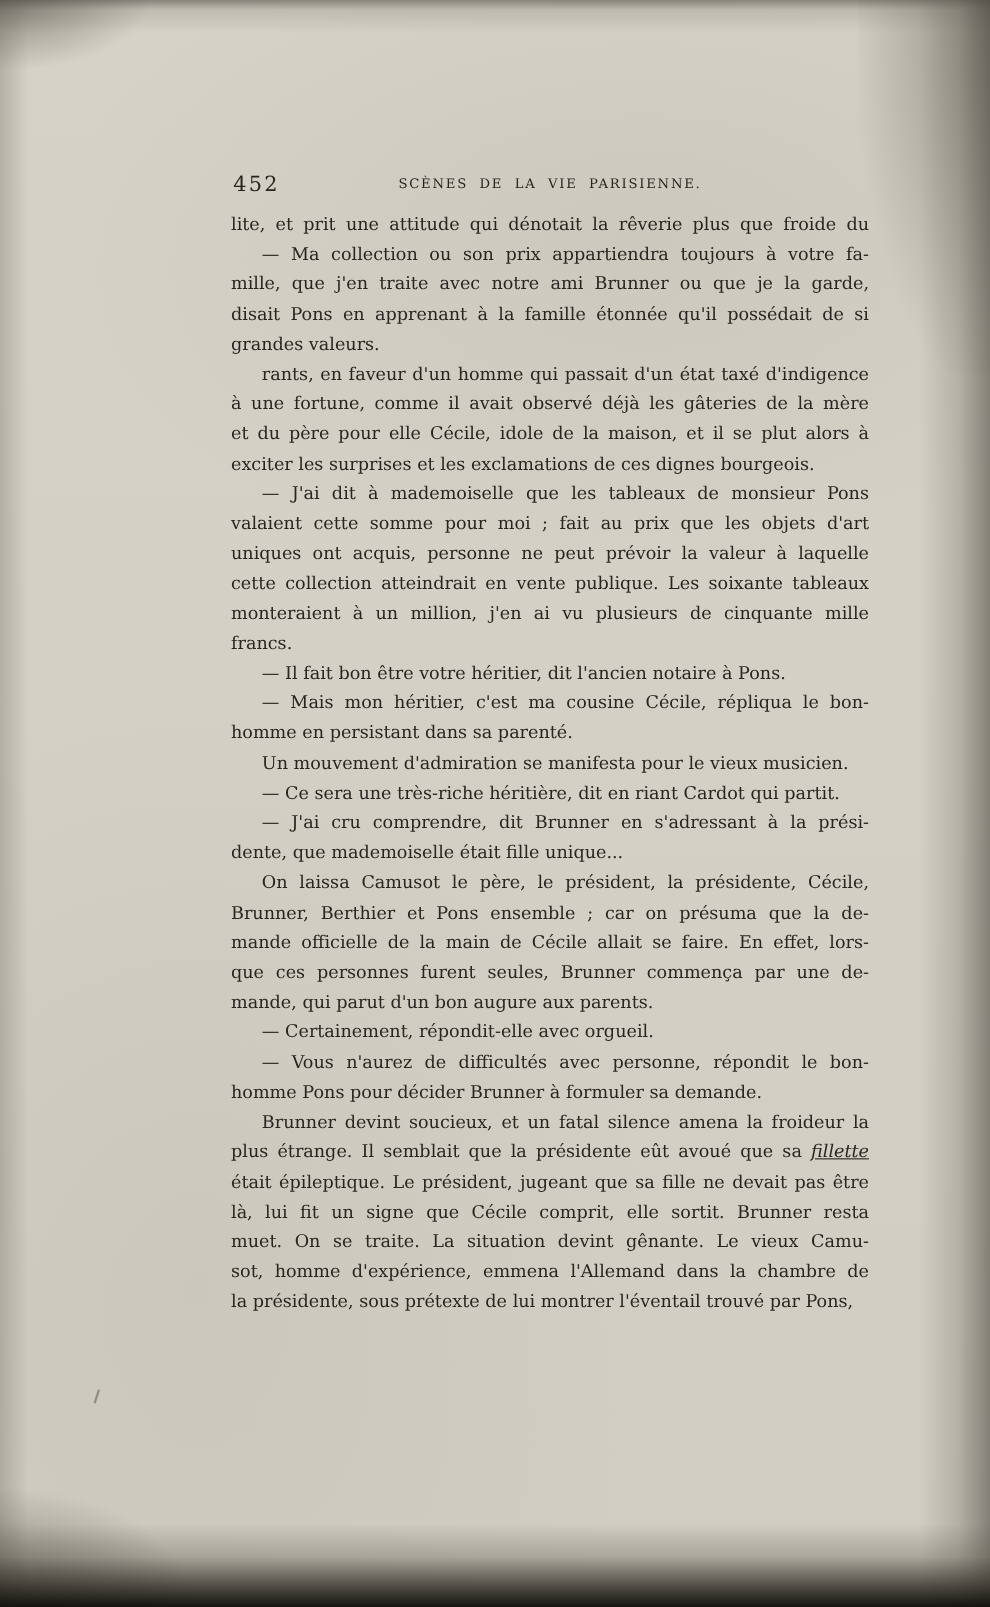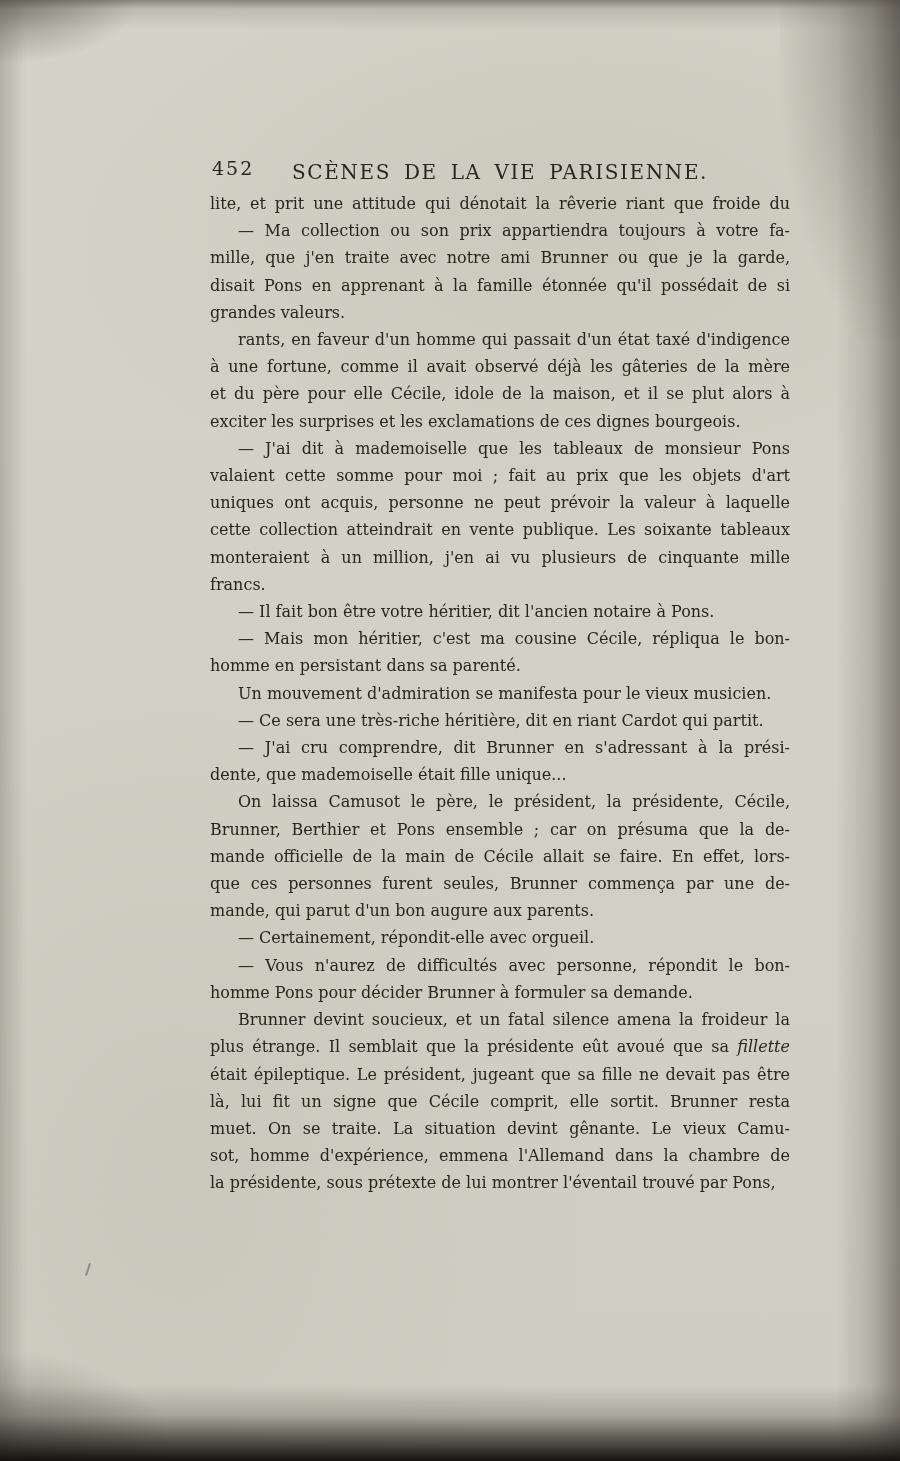--- a/index.html
+++ b/index.html
@@ -60,38 +60,38 @@
   .header {
     position: absolute; top: 157px; left: 210px; width: 580px; height: 26px; z-index: 2;
   }
   .page-number {
     position: absolute; left: 2px; top: 0;
     font-size: 19px; letter-spacing: 2px;
   }
   .running-title {
     position: absolute; left: 0; right: 0; top: 3px;
     text-align: center;
-    font-size: 20px;
+    font-size: 12px;
     letter-spacing: 1.6px;
     word-spacing: 5px;
   }
 
   .body-text {
     position: absolute; top: 190px; left: 210px; width: 580px; z-index: 2;
   }
   .paragraph { margin: 0; }
   .line {
     font-size: 16px;
     line-height: 27.2px;
     text-align: justify;
     text-align-last: justify;
   }
   .line.last { text-align-last: left; }
   .paragraph.indent .line:first-child { text-indent: 28px; }
-  .italic { font-style: italic; }
+  .italic { font-style: italic; text-decoration: underline; }
 </style>
 </head>
 <body>
 
 <div class="page">
 
   <div class="edge-top"></div>
   <div class="corner-tl"></div>
   <div class="corner-tr"></div>
   <div class="edge-right"></div>
@@ -100,21 +100,21 @@
   <div class="edge-bottom"></div>
   <div class="mark-slash"></div>
 
   <div class="header">
     <span class="page-number">452</span>
     <span class="running-title">SCÈNES DE LA VIE PARISIENNE.</span>
   </div>
 
   <div class="body-text" id="body-text">
       <div class="paragraph">
-        <div class="line"><span class="">lite, et prit une attitude qui dénotait la rêverie riant que froide du</span></div>
+        <div class="line"><span class="">lite, et prit une attitude qui dénotait la rêverie plus que froide du</span></div>
       </div>
       <div class="paragraph indent">
         <div class="line"><span class="">— Ma collection ou son prix appartiendra toujours à votre fa-</span></div>
         <div class="line"><span class="">mille, que j'en traite avec notre ami Brunner ou que je la garde,</span></div>
         <div class="line"><span class="">disait Pons en apprenant à la famille étonnée qu'il possédait de si</span></div>
         <div class="line last"><span class="">grandes valeurs.</span></div>
       </div>
       <div class="paragraph indent">
         <div class="line"><span class="">rants, en faveur d'un homme qui passait d'un état taxé d'indigence</span></div>
         <div class="line"><span class="">à une fortune, comme il avait observé déjà les gâteries de la mère</span></div>

